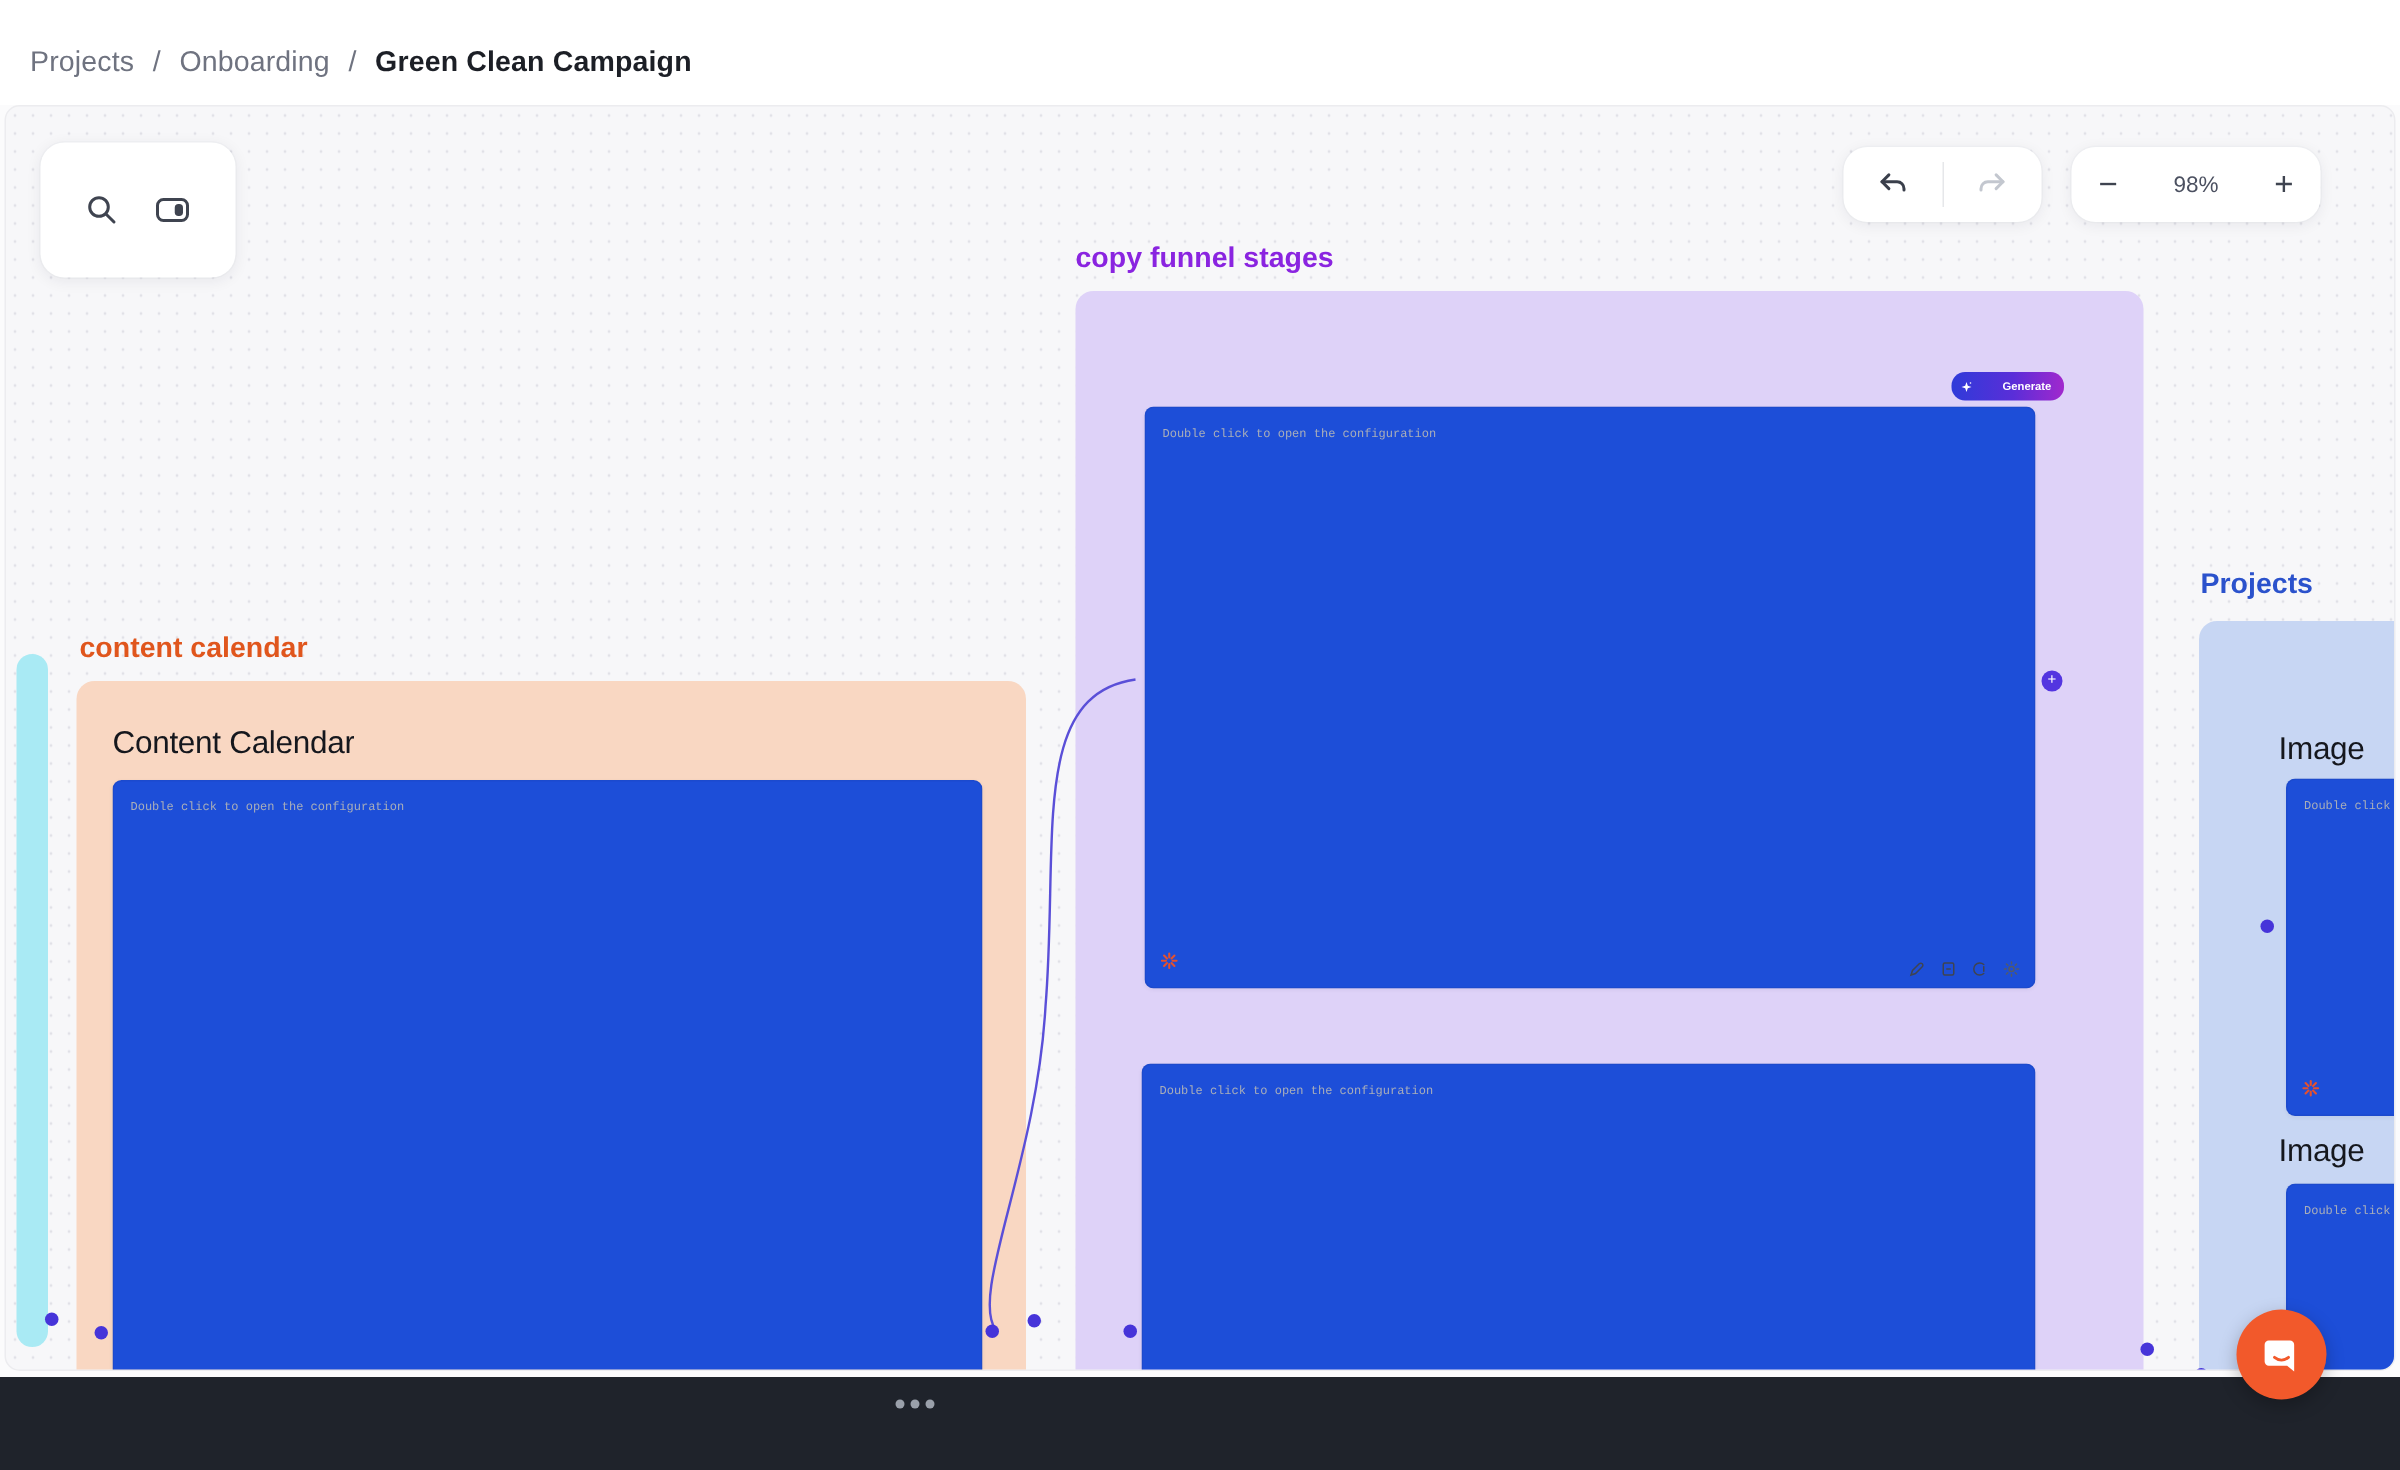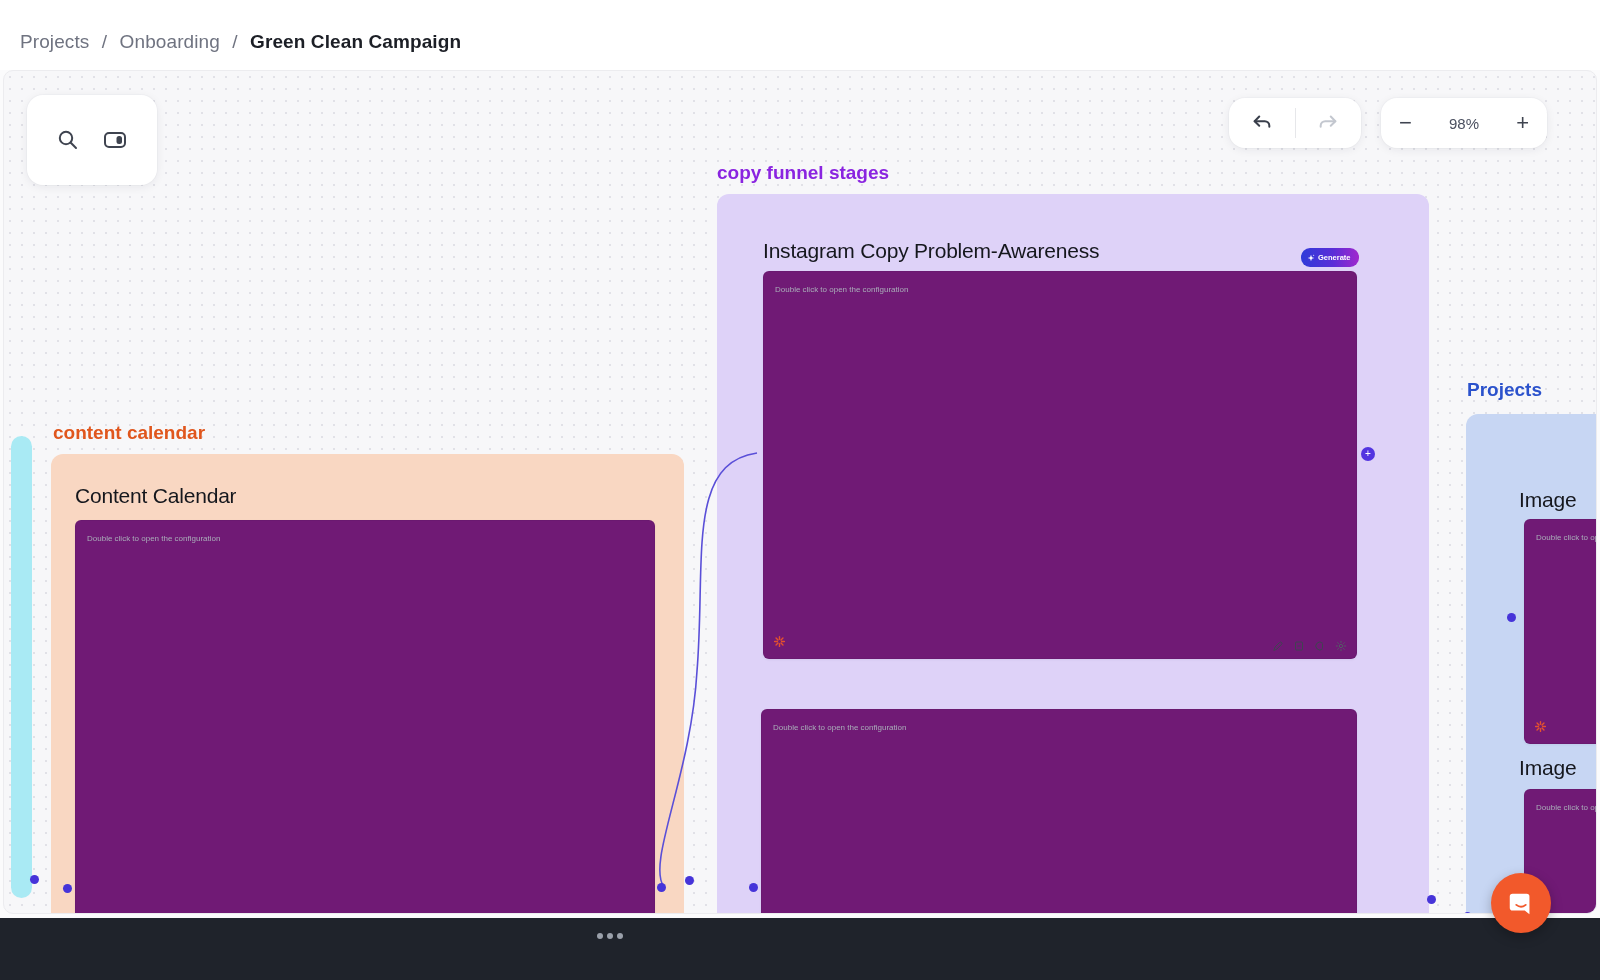--- a/index.html
+++ b/index.html
@@ -30,28 +30,28 @@
   .history-card .divider { width:1px; height:30px; background:#e6e7ea; }
 
   .zoom-card { left:1377px; top:27px; width:166px; height:50px; display:flex; align-items:center; justify-content:space-between; padding:0 18px; }
   .zoom-card .sign { font-size:22px; color:#3f4450; line-height:1; }
   .zoom-value { font-size:15px; color:#4b5060; }
 
   
   .frame { position:absolute; border-radius:12px; }
   .frame-label { position:absolute; font-size:19px; font-weight:700; white-space:nowrap; cursor:pointer; }
   .card-title { position:absolute; font-size:21px; font-weight:500; color:#15171d; letter-spacing:-.2px; white-space:nowrap; overflow:hidden; }
-  .node { position:absolute; background:#701a75; border-radius:6px; border:1px solid rgba(20,20,40,.06);
-          box-shadow:0 1px 3px rgba(20,20,50,.05); overflow:hidden; }
+  .node { position:absolute; background:#1d4ed8; border-radius:6px; border:1px solid rgba(20,20,40,.06);
+          box-shadow:0 1px 3px rgba(20,20,50,.05); overflow:hidden;font-family:Liberation Mono, monospace; }
   .node-ph { position:absolute; left:11px; top:13px; font-size:8px; color:#a9aeb9; white-space:nowrap; }
   .node-footer-left { position:absolute; left:9px; bottom:6px; }
   .node-footer-right { position:absolute; right:9px; bottom:6px; display:flex; gap:9px; align-items:center; color:#9aa0ab; }
   .node-footer-right .icon-btn { width:12px; height:12px; }
 
-  .generate-btn { position:absolute; height:19px; padding:0 8px 0 6px; border-radius:9px; display:flex; align-items:center; gap:3px;
+  .generate-btn { position:absolute; height:19px; padding:0 8px 0 6px; border-radius:9px; display:flex; align-items:center; gap:20px;
                   background:linear-gradient(90deg,#2f3bd9 0%,#5a2ed8 55%,#a128cd 100%);
                   color:#fff; font-size:7.5px; font-weight:600; cursor:pointer; }
 
   
   .connector-svg { position:absolute; left:0; top:0; pointer-events:none; }
   .dot { position:absolute; width:9px; height:9px; border-radius:50%; background:#4634d9; cursor:pointer; }
   .plus-dot { position:absolute; width:14px; height:14px; border-radius:50%; background:#5335e0; color:#fff;
               font-size:10px; line-height:13px; text-align:center; cursor:pointer; }
 
   
@@ -94,21 +94,20 @@
   <div class="frame" style="left:47px; top:383px; width:633px; height:560px; background:#f9d7c2;">
     <div class="card-title" style="left:24px; top:30px;">Content Calendar</div>
     <div class="node" style="left:24px; top:66px; width:580px; height:480px;">
       <div class="node-ph">Double click to open the configuration</div>
     </div>
   </div>
 
   <div class="frame-label" style="left:713px; top:91px; color:#8a24e0;">copy funnel stages</div>
   <div class="frame" style="left:713px; top:123px; width:712px; height:740px; background:#ded2f8;">
 
-    <div class="card-title" style="left:46px; top:45px;">Instagram Copy Problem-Awareness</div>
 
     <div class="generate-btn" style="left:584px; top:54px;">
       <svg width="8" height="8" viewBox="0 0 24 24" fill="#ffffff">
         <path d="M12 2 L14.6 9.4 L22 12 L14.6 14.6 L12 22 L9.4 14.6 L2 12 L9.4 9.4 Z"></path>
         <circle cx="20" cy="4" r="1.6"></circle>
       </svg>
       <span>Generate</span>
     </div>
 
     <div class="node" style="left:46px; top:77px; width:594px; height:388px;">

